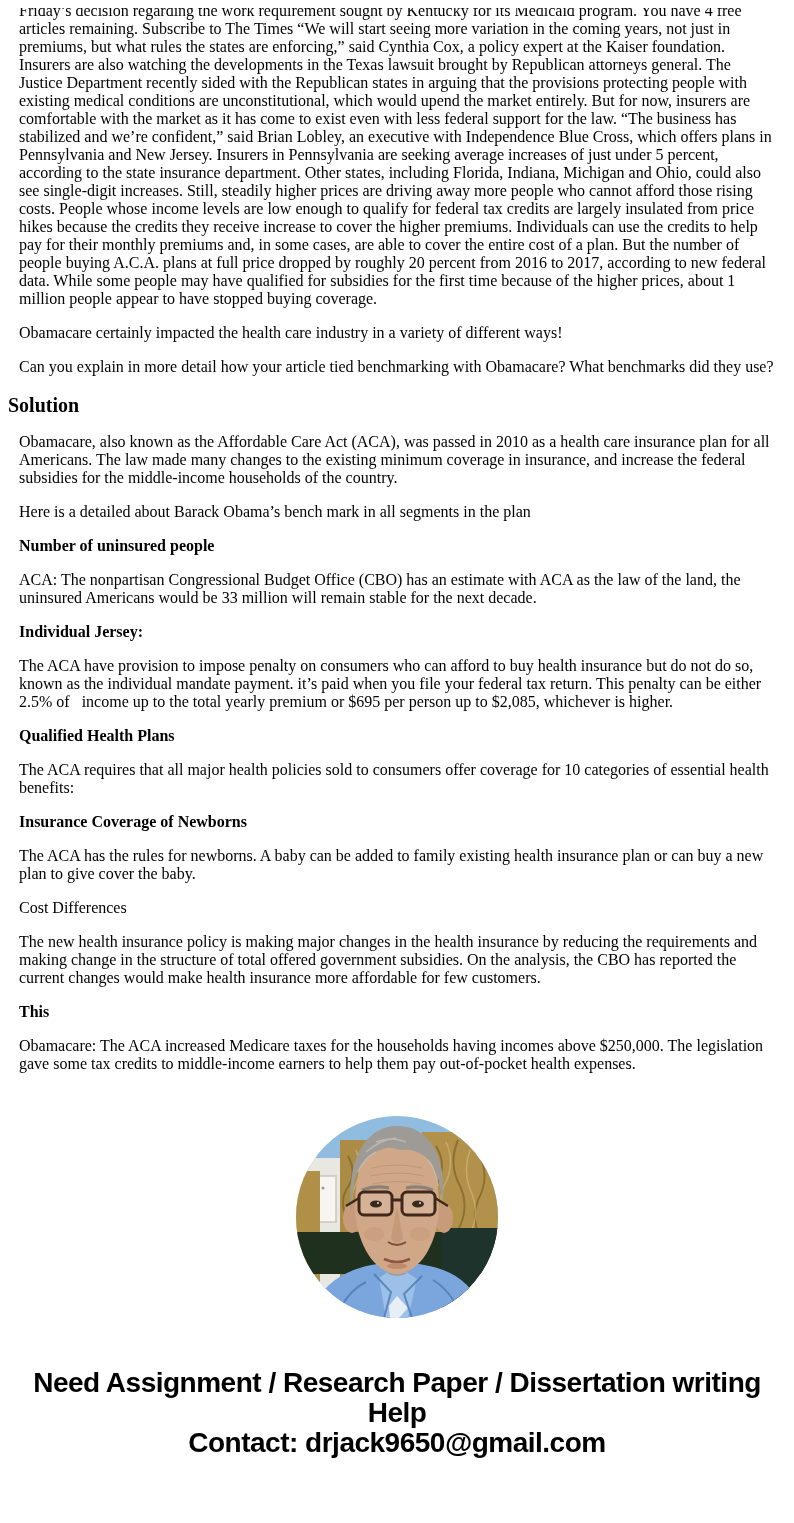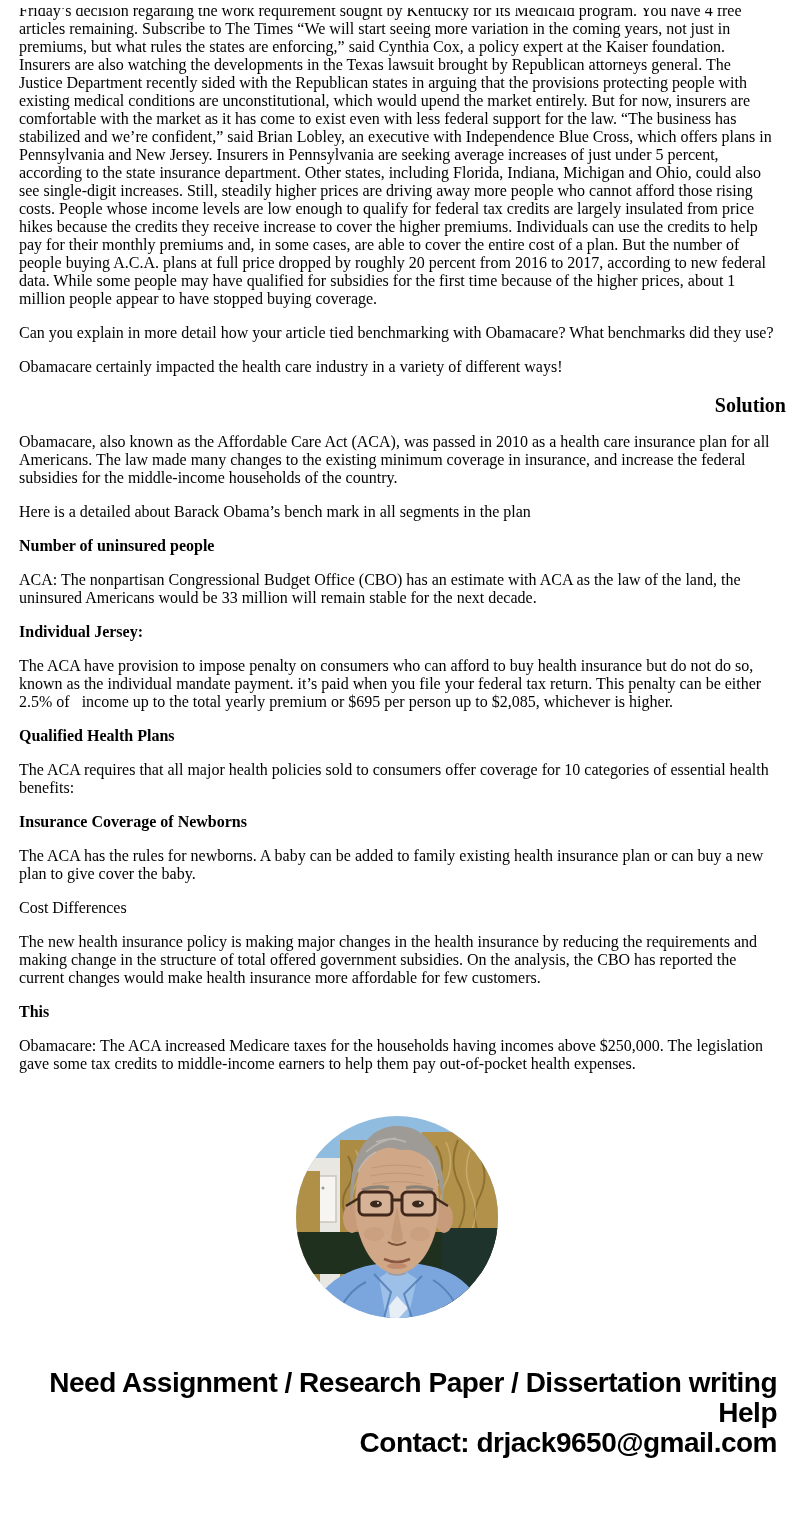--- a/index.html
+++ b/index.html
@@ -17,56 +17,55 @@
     line-height: 18px;
   }
   .doc > p:first-child {
     margin-top: -6px;
   }
   .doc h2 {
     font-size: 20px;
     line-height: 23px;
     font-weight: bold;
     margin: 18px 0 16px 0;
-    text-align: right;
   }
   .doc p.bold-head {
     font-weight: bold;
   }
   .avatar-wrap {
     margin-top: 43px;
     text-align: center;
   }
   .avatar-wrap svg {
     display: inline-block;
     width: 202px;
     height: 202px;
     vertical-align: top;
   }
   .cta {
     margin-top: 50px;
-    text-align: right;
+    text-align: center;
     font-family: "Liberation Sans", "DejaVu Sans", sans-serif;
     font-weight: bold;
     font-size: 28px;
     line-height: 30px;
     letter-spacing: -0.5px;
   }
   .cta div {
     margin: 0 auto;
     max-width: 760px;
   }
 </style>
 </head>
 <body>
 
 <main class="doc">
   <p>Friday’s decision regarding the work requirement sought by Kentucky for its Medicaid program. You have 4 free articles remaining. Subscribe to The Times “We will start seeing more variation in the coming years, not just in premiums, but what rules the states are enforcing,” said Cynthia Cox, a policy expert at the Kaiser foundation. Insurers are also watching the developments in the Texas lawsuit brought by Republican attorneys general. The Justice Department recently sided with the Republican states in arguing that the provisions protecting people with existing medical conditions are unconstitutional, which would upend the market entirely. But for now, insurers are comfortable with the market as it has come to exist even with less federal support for the law. “The business has stabilized and we’re confident,” said Brian Lobley, an executive with Independence Blue Cross, which offers plans in Pennsylvania and New Jersey. Insurers in Pennsylvania are seeking average increases of just under 5 percent, according to the state insurance department. Other states, including Florida, Indiana, Michigan and Ohio, could also see single-digit increases. Still, steadily higher prices are driving away more people who cannot afford those rising costs. People whose income levels are low enough to qualify for federal tax credits are largely insulated from price hikes because the credits they receive increase to cover the higher premiums. Individuals can use the credits to help pay for their monthly premiums and, in some cases, are able to cover the entire cost of a plan. But the number of people buying A.C.A. plans at full price dropped by roughly 20 percent from 2016 to 2017, according to new federal data. While some people may have qualified for subsidies for the first time because of the higher prices, about 1 million people appear to have stopped buying coverage.</p>
+  <p>Obamacare certainly impacted the health care industry in a variety of different ways!</p>
   <p>Can you explain in more detail how your article tied benchmarking with Obamacare? What benchmarks did they use?</p>
-  <p>Obamacare certainly impacted the health care industry in a variety of different ways!</p>
 
   <h2>Solution</h2>
 
   <p>Obamacare, also known as the Affordable Care Act (ACA), was passed in 2010 as a health care insurance plan for all Americans. The law made many changes to the existing minimum coverage in insurance, and increase the federal subsidies for the middle-income households of the country.</p>
   <p>Here is a detailed about Barack Obama’s bench mark in all segments in the plan</p>
 
   <p class="bold-head">Number of uninsured people</p>
   <p>ACA: The nonpartisan Congressional Budget Office (CBO) has an estimate with ACA as the law of the land, the uninsured Americans would be 33 million will remain stable for the next decade.</p>
 
   <p class="bold-head">Individual Jersey:</p>

